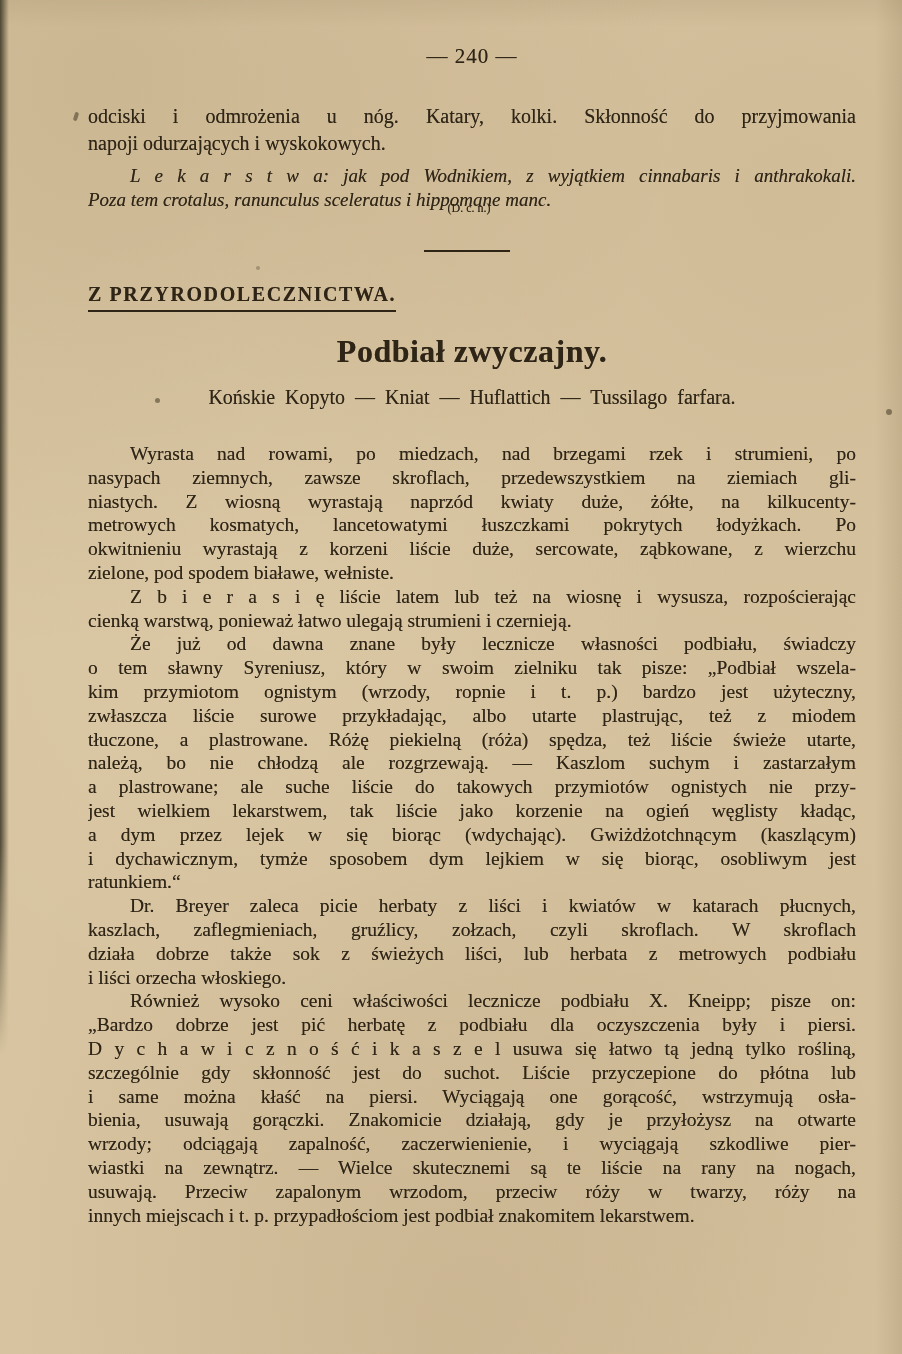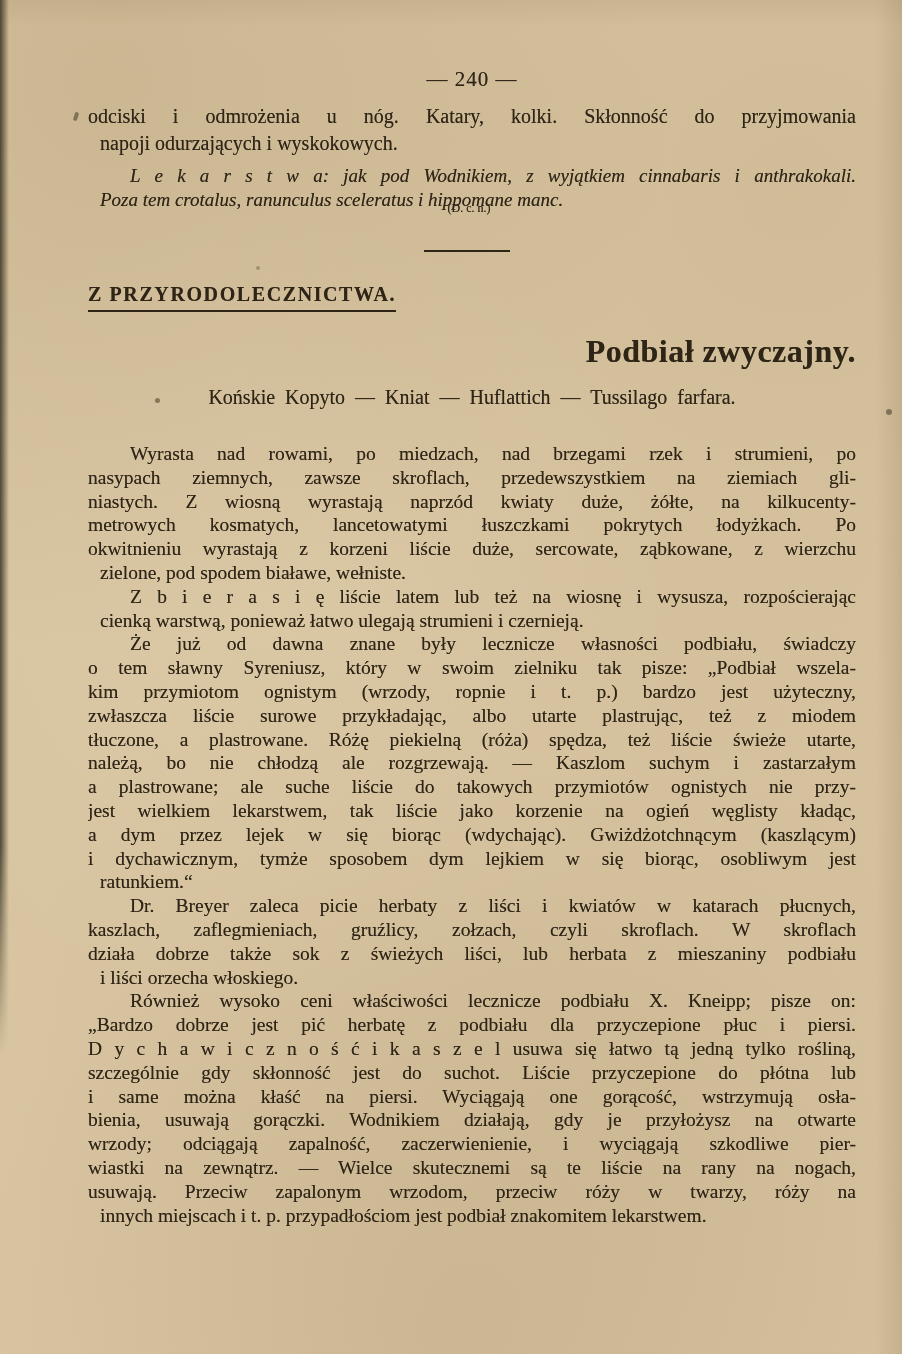--- a/index.html
+++ b/index.html
@@ -28,48 +28,48 @@
     -webkit-mask-image:linear-gradient(to bottom,#000 80%,transparent 100%);
             mask-image:linear-gradient(to bottom,#000 80%,transparent 100%);
   }
   .speck{position:absolute;background:rgba(70,58,38,0.55);border-radius:50%;}
   .speck.s1{left:74px;top:112px;width:4px;height:9px;border-radius:2px;transform:rotate(18deg);}
   .speck.s2{left:155px;top:398px;width:5px;height:5px;}
   .speck.s3{left:886px;top:409px;width:6px;height:6px;}
   .speck.s4{left:256px;top:266px;width:4px;height:4px;opacity:.6;}
 
   .pageno{
-    position:absolute;top:67px;left:88px;width:768px;
+    position:absolute;top:44px;left:88px;width:768px;
     text-align:center;font-size:21px;letter-spacing:1px;
   }
   .textblock{position:absolute;left:88px;top:0;width:768px;}
 
   .para .line{
     text-align:justify;text-align-last:justify;
     overflow:hidden;
   }
-  .para .line.last{text-align-last:left;margin-left:12px;}
+  .para .line.last{text-align-last:left;}
   .para.indent .line:first-child{text-indent:42px;}
 
   .cont1{position:absolute;top:103px;left:0;right:0;font-size:20px;}
   .cont1 .line{line-height:27px;height:27px;}
 
   .cont2{position:absolute;top:164px;left:0;right:0;font-size:19px;font-style:italic;}
   .cont2 .line{line-height:24px;height:24px;}
 
   .dcn{position:absolute;top:201px;left:12px;right:0;text-align:center;padding-right:18px;font-size:12px;}
 
   .divider{position:absolute;top:250px;left:50%;width:86px;height:2px;margin-left:-48px;background:var(--ink,#2e2517);}
 
   .rubric-wrap{position:absolute;top:283px;left:0;}
   .rubric{
     display:inline-block;font-size:20px;font-weight:bold;letter-spacing:1.6px;
     padding-bottom:4px;border-bottom:2.5px solid var(--ink,#2e2517);text-align:right;
   }
-  .title{position:absolute;top:333px;left:0;right:0;text-align:right;font-size:32px;font-weight:bold;letter-spacing:0.5px;}
+  .title{position:absolute;top:333px;left:0;right:0;text-align:center;font-size:32px;font-weight:bold;letter-spacing:0.5px;}
   .subtitle{position:absolute;top:386px;left:0;right:0;text-align:center;font-size:20px;word-spacing:5px;}
 
   .body{position:absolute;top:442px;left:0;right:0;font-size:19.5px;}
   .body .para .line{line-height:23.8px;height:23.8px;}
 </style>
 </head>
 <body>
 
 <div class="page">
   <div class="left-edge"></div>
@@ -126,30 +126,30 @@
           <div class="line">należą, bo nie chłodzą ale rozgrzewają. — Kaszlom suchym i zastarzałym</div>
           <div class="line">a plastrowane; ale suche liście do takowych przymiotów ognistych nie przy-</div>
           <div class="line">jest wielkiem lekarstwem, tak liście jako korzenie na ogień węglisty kładąc,</div>
           <div class="line">a dym przez lejek w się biorąc (wdychając). Gwiżdżotchnącym (kaszlącym)</div>
           <div class="line">i dychawicznym, tymże sposobem dym lejkiem w się biorąc, osobliwym jest</div>
           <div class="line last">ratunkiem.“</div>
         </div>
       <div class="para indent">
           <div class="line">Dr. Breyer zaleca picie herbaty z liści i kwiatów w katarach płucnych,</div>
           <div class="line">kaszlach, zaflegmieniach, gruźlicy, zołzach, czyli skroflach. W skroflach</div>
-          <div class="line">działa dobrze także sok z świeżych liści, lub herbata z mieszaniny podbiału</div>
+          <div class="line">działa dobrze także sok z świeżych liści, lub herbata z metrowych podbiału</div>
           <div class="line last">i liści orzecha włoskiego.</div>
         </div>
       <div class="para indent">
           <div class="line">Również wysoko ceni właściwości lecznicze podbiału X. Kneipp; pisze on:</div>
-          <div class="line">„Bardzo dobrze jest pić herbatę z podbiału dla przyczepione płuc i piersi.</div>
+          <div class="line">„Bardzo dobrze jest pić herbatę z podbiału dla oczyszczenia były i piersi.</div>
           <div class="line">D y c h a w i c z n o ś ć  i  k a s z e l  usuwa się łatwo tą jedną tylko rośliną,</div>
           <div class="line">szczególnie gdy skłonność jest do suchot. Liście przyczepione do płótna lub</div>
           <div class="line">i same można kłaść na piersi. Wyciągają one gorącość, wstrzymują osła-</div>
-          <div class="line">bienia, usuwają gorączki. Wodnikiem działają, gdy je przyłożysz na otwarte</div>
+          <div class="line">bienia, usuwają gorączki. Znakomicie działają, gdy je przyłożysz na otwarte</div>
           <div class="line">wrzody; odciągają zapalność, zaczerwienienie, i wyciągają szkodliwe pier-</div>
           <div class="line">wiastki na zewnątrz. — Wielce skutecznemi są te liście na rany na nogach,</div>
           <div class="line">usuwają. Przeciw zapalonym wrzodom, przeciw róży w twarzy, róży na</div>
           <div class="line last">innych miejscach i t. p. przypadłościom jest podbiał znakomitem lekarstwem.</div>
         </div>
     </div>
 
   </div>
 </div>
 

